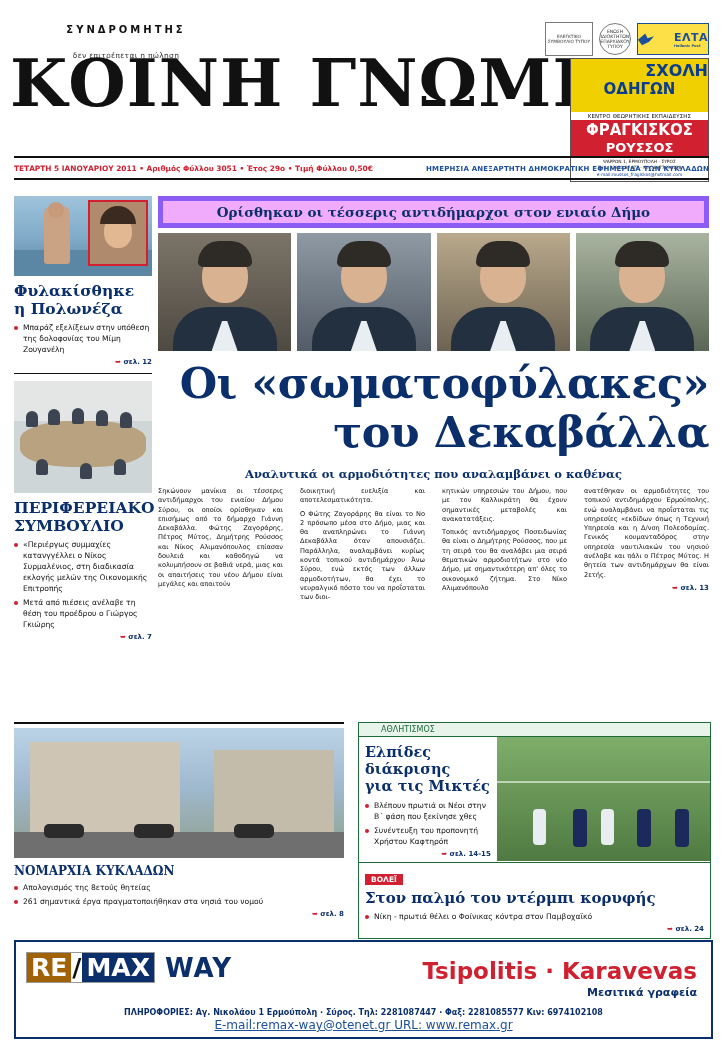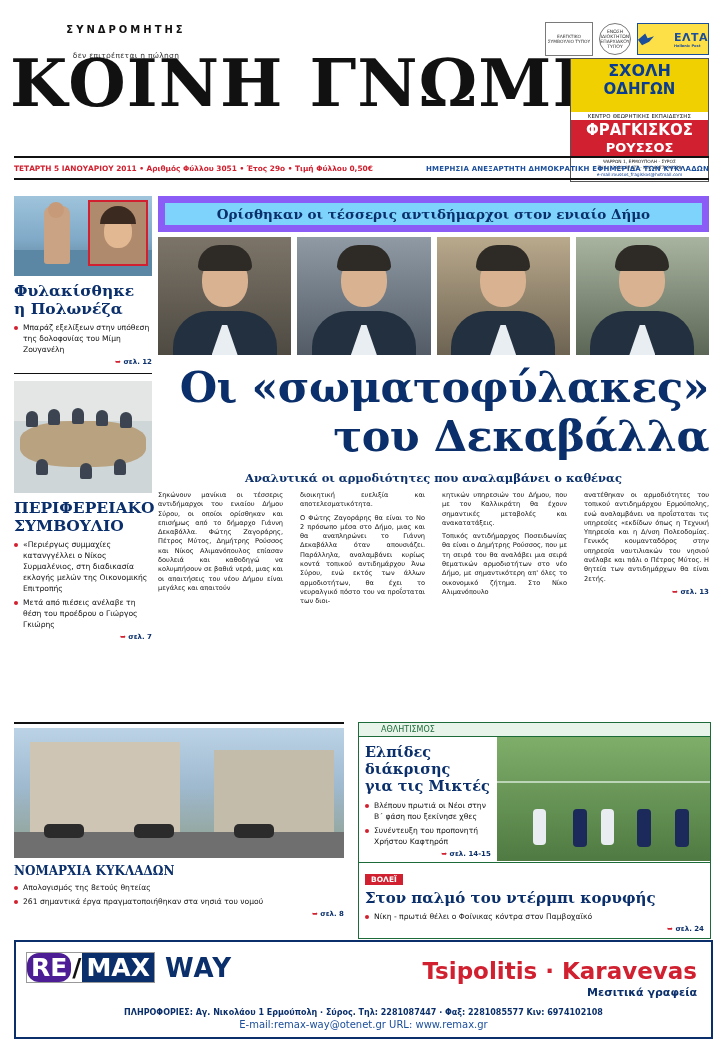--- a/index.html
+++ b/index.html
@@ -22,21 +22,21 @@
          align-items:center;justify-content:center;font-size:4.4px;text-align:center;color:#333;line-height:1.15;padding:1px;}
   .tlcirc{width:30px;height:30px;border-radius:50%;border:1px solid #7a7a7a;display:flex;align-items:center;
           justify-content:center;font-size:4.6px;text-align:center;color:#333;line-height:1.1;}
   .elta{width:70px;height:30px;border:1px solid #1b4e9b;display:flex;align-items:center;justify-content:space-between;
         gap:3px;background:#fde047;}
   .elta .bird{width:16px;height:14px;background:#1b4e9b;clip-path:polygon(0 55%,45% 10%,60% 45%,100% 30%,70% 70%,25% 95%);}
   .elta .txt{font-size:11px;font-weight:bold;color:#1b4e9b;letter-spacing:.5px;}
   .elta .sub{font-size:3.6px;color:#1b4e9b;display:block;letter-spacing:0;}
 
   .adbox{position:absolute;right:14px;top:58px;width:137px;border:1px solid #555;}
-  .adbox .l1{background:#f0d000;color:#0a3d91;font-weight:bold;font-size:16px;text-align:center;
+  .adbox .l1{background:#f0d000;color:#0a3d91;font-weight:bold;font-size:16px;text-align:right;
              padding:2px 0 0;font-family:"DejaVu Sans",sans-serif;}
   .adbox .l2{background:#f0d000;color:#0a3d91;font-weight:bold;font-size:15px;text-align:center;padding-bottom:14px;}
   .adbox .l3{background:#fff;color:#111;font-size:5.4px;text-align:center;padding:1px 0;letter-spacing:.2px;}
   .adbox .l4{background:#d1202f;color:#fff;font-weight:bold;font-size:15px;text-align:center;padding:1px 0;}
   .adbox .l5{background:#d1202f;color:#fff;font-weight:bold;font-size:13px;text-align:center;padding-bottom:2px;}
   .adbox .l6{background:#fff;color:#111;font-size:4.4px;text-align:center;line-height:1.45;padding:2px 2px 3px;}
   .adbox .l6 .mail{color:#0a3d91;}
 
   .rule{position:absolute;left:14px;right:14px;height:2px;background:#111;}
   .datebar{position:absolute;left:14px;right:14px;top:160px;height:17px;display:flex;align-items:center;}
@@ -64,21 +64,21 @@
 
   .hline{height:1px;background:#111;margin:7px 0;}
 
   .ph2{height:112px;background:#cfd6d8;position:relative;overflow:hidden;}
   .ph2 .tablearea{position:absolute;left:6px;top:40px;width:126px;height:46px;background:#b9a27f;border-radius:40%;}
   .ph2 .wall{position:absolute;left:0;right:0;top:0;height:40px;background:#e3e6e4;}
   .ph2 .p{position:absolute;width:12px;height:16px;background:#3b4450;border-radius:6px 6px 2px 2px;}
 
   
   .centercol{position:absolute;left:158px;top:196px;width:551px;}
-  .banner{border:7px solid #8b5cf6;background:#7dd3fc;height:22px;display:flex;align-items:center;justify-content:center;}
+  .banner{border:5px solid #8b5cf6;background:#f0abfc;height:22px;display:flex;align-items:center;justify-content:center;}
   .banner span{color:#0a2f6b;font-size:13.5px;font-weight:bold;font-family:"DejaVu Serif","Liberation Serif",serif;}
   .portraits{display:flex;gap:6px;margin-top:5px;}
   .portrait{width:134px;height:118px;position:relative;overflow:hidden;background:#6b6b63;}
   .portrait .bg1{position:absolute;inset:0;background:linear-gradient(#7c7468,#4e4a42);}
   .portrait .bg2{position:absolute;inset:0;background:linear-gradient(#8f9aa5,#525b66);}
   .portrait .bg3{position:absolute;inset:0;background:linear-gradient(#b9a98c,#6d6352);}
   .portrait .bg4{position:absolute;inset:0;background:linear-gradient(#a9b4a0,#5c6656);}
   .portrait .head{position:absolute;left:50%;transform:translateX(-50%);top:16px;width:46px;height:54px;
                   border-radius:50% 50% 46% 46%;background:#d9b291;}
   .portrait .hair{position:absolute;left:50%;transform:translateX(-50%);top:8px;width:54px;height:26px;
@@ -121,28 +121,28 @@
   .vbadge{display:inline-block;background:#d1202f;color:#fff;font-size:7.5px;font-weight:bold;padding:1px 6px;}
   .volley h3{font-family:"DejaVu Serif","Liberation Serif",serif;color:#0a2f6b;font-weight:bold;
              font-size:15px;margin:3px 0 4px;}
 
   
   .footad{position:absolute;left:14px;top:940px;width:695px;height:95px;border:2px solid #0a2f6b;background:#fff;}
   .remax{position:absolute;left:10px;top:10px;width:200px;}
   .rmlogo{display:flex;align-items:center;}
   .rmbox{display:flex;border:1px solid #999;}
   .rmred,.rmblue{color:#fff;font-weight:bold;font-size:25px;padding:0 4px;font-family:"DejaVu Sans",sans-serif;}
-  .rmred{background:#4c1d95;border-radius:12px;}
+  .rmred{background:#a16207;}
   .rmblue{background:#0a2f6b;}
   .rmslash{color:#111;font-weight:bold;font-size:25px;padding:0 1px;}
   .rmway{color:#0a2f6b;font-weight:bold;font-size:26px;margin-left:10px;letter-spacing:1px;}
   .tsipo{position:absolute;right:14px;top:16px;color:#d1202f;font-weight:bold;font-size:23px;}
   .tsipo .sub{display:block;color:#0a2f6b;font-size:11px;text-align:right;font-weight:bold;margin-top:2px;}
   .footinfo{position:absolute;left:0;right:0;bottom:6px;text-align:center;font-size:8px;color:#0a2f6b;font-weight:bold;line-height:12px;}
-  .footinfo .mail{color:#1b4e9b;font-weight:normal;font-size:10px;}
+  .footinfo .mail{color:#1b4e9b;font-weight:normal;font-size:12px;text-decoration:underline;}
 </style>
 </head>
 <body>
 
 <div class="page">
 
   <div class="masthead">
     <div class="subs">
       <div class="s1">ΣΥΝΔΡΟΜΗΤΗΣ</div>
       <div class="s2">δεν επιτρέπεται η πώληση</div>

